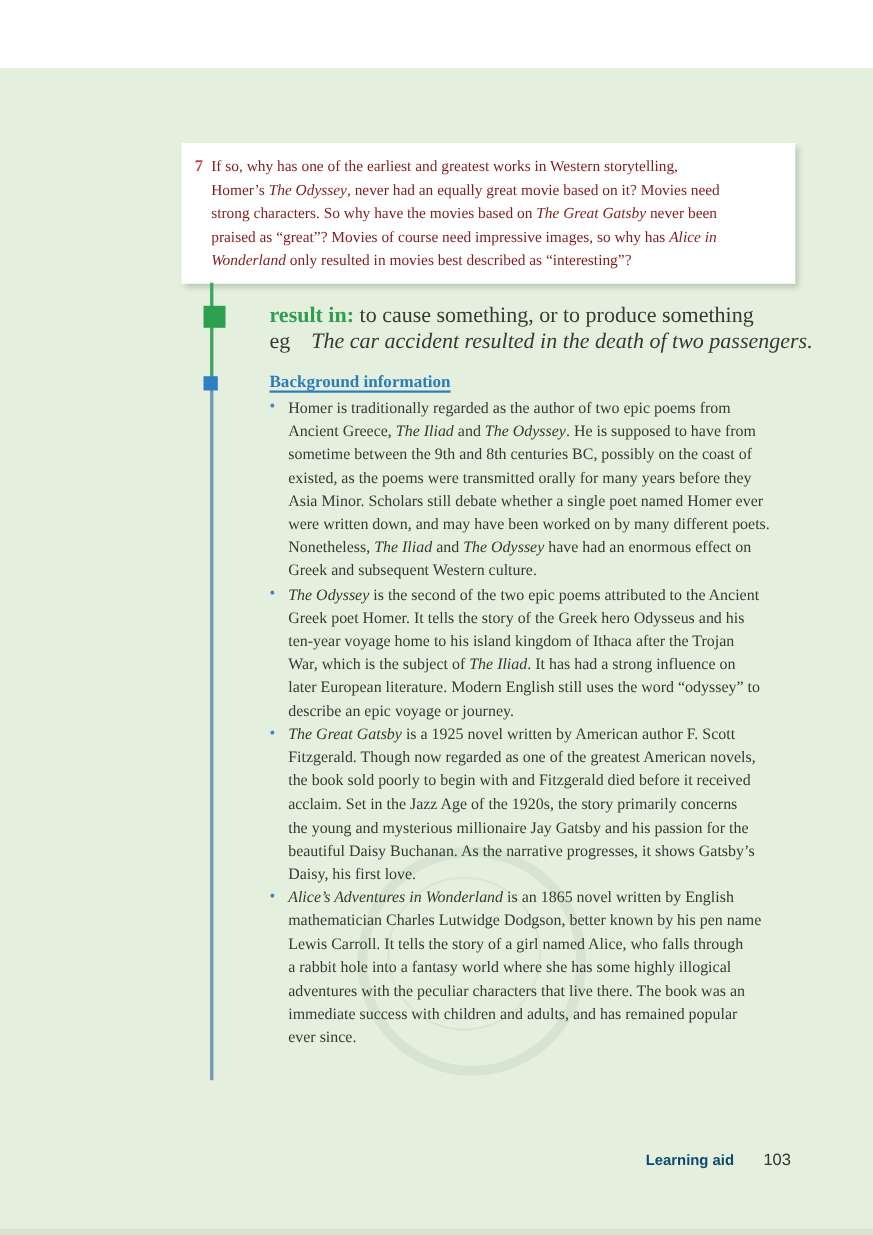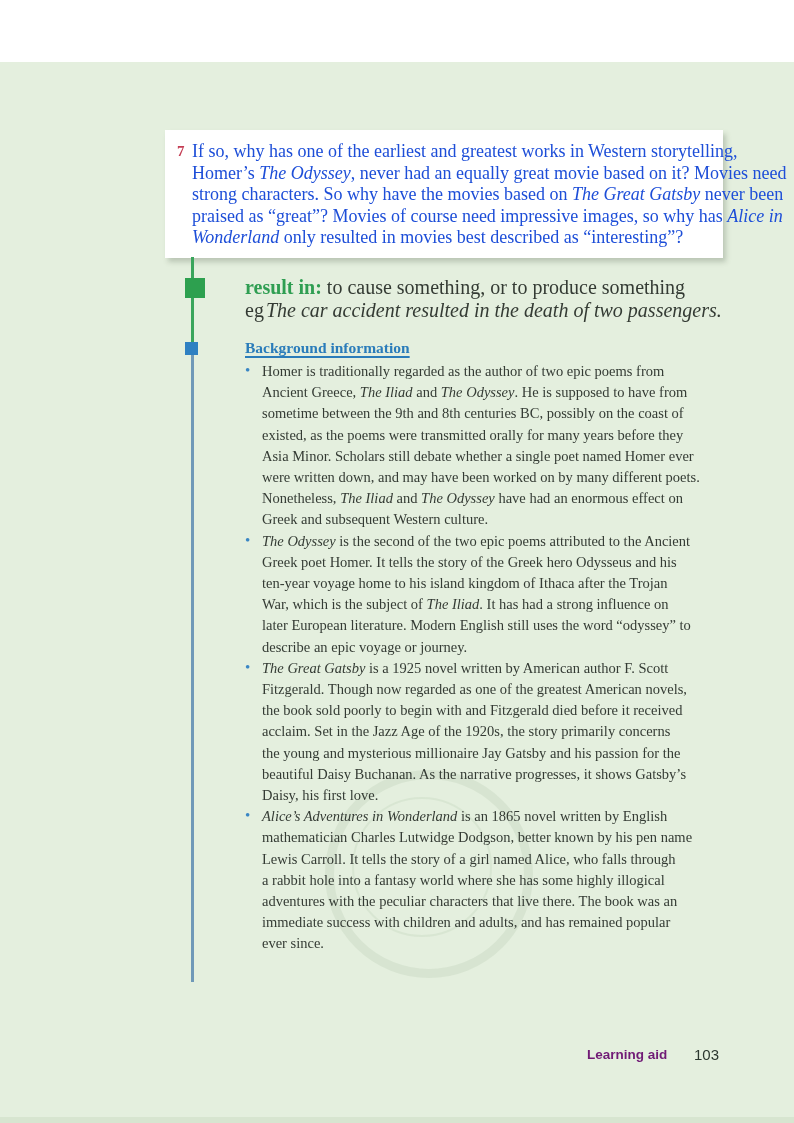--- a/index.html
+++ b/index.html
@@ -15,46 +15,46 @@
               border-radius:50%; border:9px solid rgba(150,175,140,0.16); }
   .wm-inner { position:absolute; left:352px; top:797px; width:136px; height:136px;
               border-radius:50%; border:2px solid rgba(150,175,140,0.14); }
 
   
   .qbox { position:absolute; left:165px; top:130px; width:558px; height:128px;
           background:#ffffff; box-shadow:3px 4px 5px rgba(100,115,95,0.32); }
   .qnum  { position:absolute; left:12px; top:11px; color:#c43d54; font-weight:bold;
            font-size:15px; line-height:21.5px; }
   .qlines{ position:absolute; left:27px; top:11px; }
-  .qline { color:#1d4ed8; font-size:18px; line-height:21.5px; white-space:nowrap; }
+  .qline { color:#7f1d1d; font-size:14px; line-height:21.5px; white-space:nowrap; }
 
   
   .rule-green { position:absolute; left:191px; top:257px; width:3px; height:85px;  background:#3aa55c; }
   .rule-blue  { position:absolute; left:191px; top:342px; width:3px; height:640px; background:#7099b8; }
   .sq-green   { position:absolute; left:185px; top:278px; width:20px; height:20px; background:#2da04f; }
   .sq-blue    { position:absolute; left:185px; top:342px; width:13px; height:13px; background:#2e80c2; }
 
   
   .vocab { position:absolute; left:245px; top:276px; color:#343b34; }
   .vline { font-size:20px; line-height:22.5px; white-space:nowrap; }
   .vterm { color:#2f9e52; font-weight:bold; }
-  .veg   { margin-right:2px; }
+  .veg   { margin-right:19px; }
   .it    { font-style:italic;text-align:center; }
 
   
   .bheading { position:absolute; left:245px; top:339px; color:#2a7cba; font-weight:bold;
               font-size:15.5px; text-decoration:underline; text-underline-offset:3px;
               text-decoration-thickness:1.5px; white-space:nowrap; }
   .bullets  { position:absolute; left:245px; top:361px; }
   .bline    { position:relative; padding-left:17px; color:#343b34;
               font-size:14.5px; line-height:21.2px; white-space:nowrap; }
   .dot      { position:absolute; left:0; top:-1px; color:#3a86c4; font-size:15px; }
 
   
-  .footer-label { position:absolute; left:587px; top:1047px; color:#701a75;
+  .footer-label { position:absolute; left:587px; top:1047px; color:#0c4a6e;
                   font-family:"Liberation Sans", sans-serif; font-weight:bold; font-size:13.5px; }
   .page-number  { position:absolute; left:694px; top:1046px; color:#2c372f;
                   font-family:"Liberation Sans", sans-serif; font-weight:normal; font-size:15px; }
 </style>
 </head>
 <body>
 
 <div class="page">
   <div class="green-area"></div>
   <div class="wm-outer"></div>

